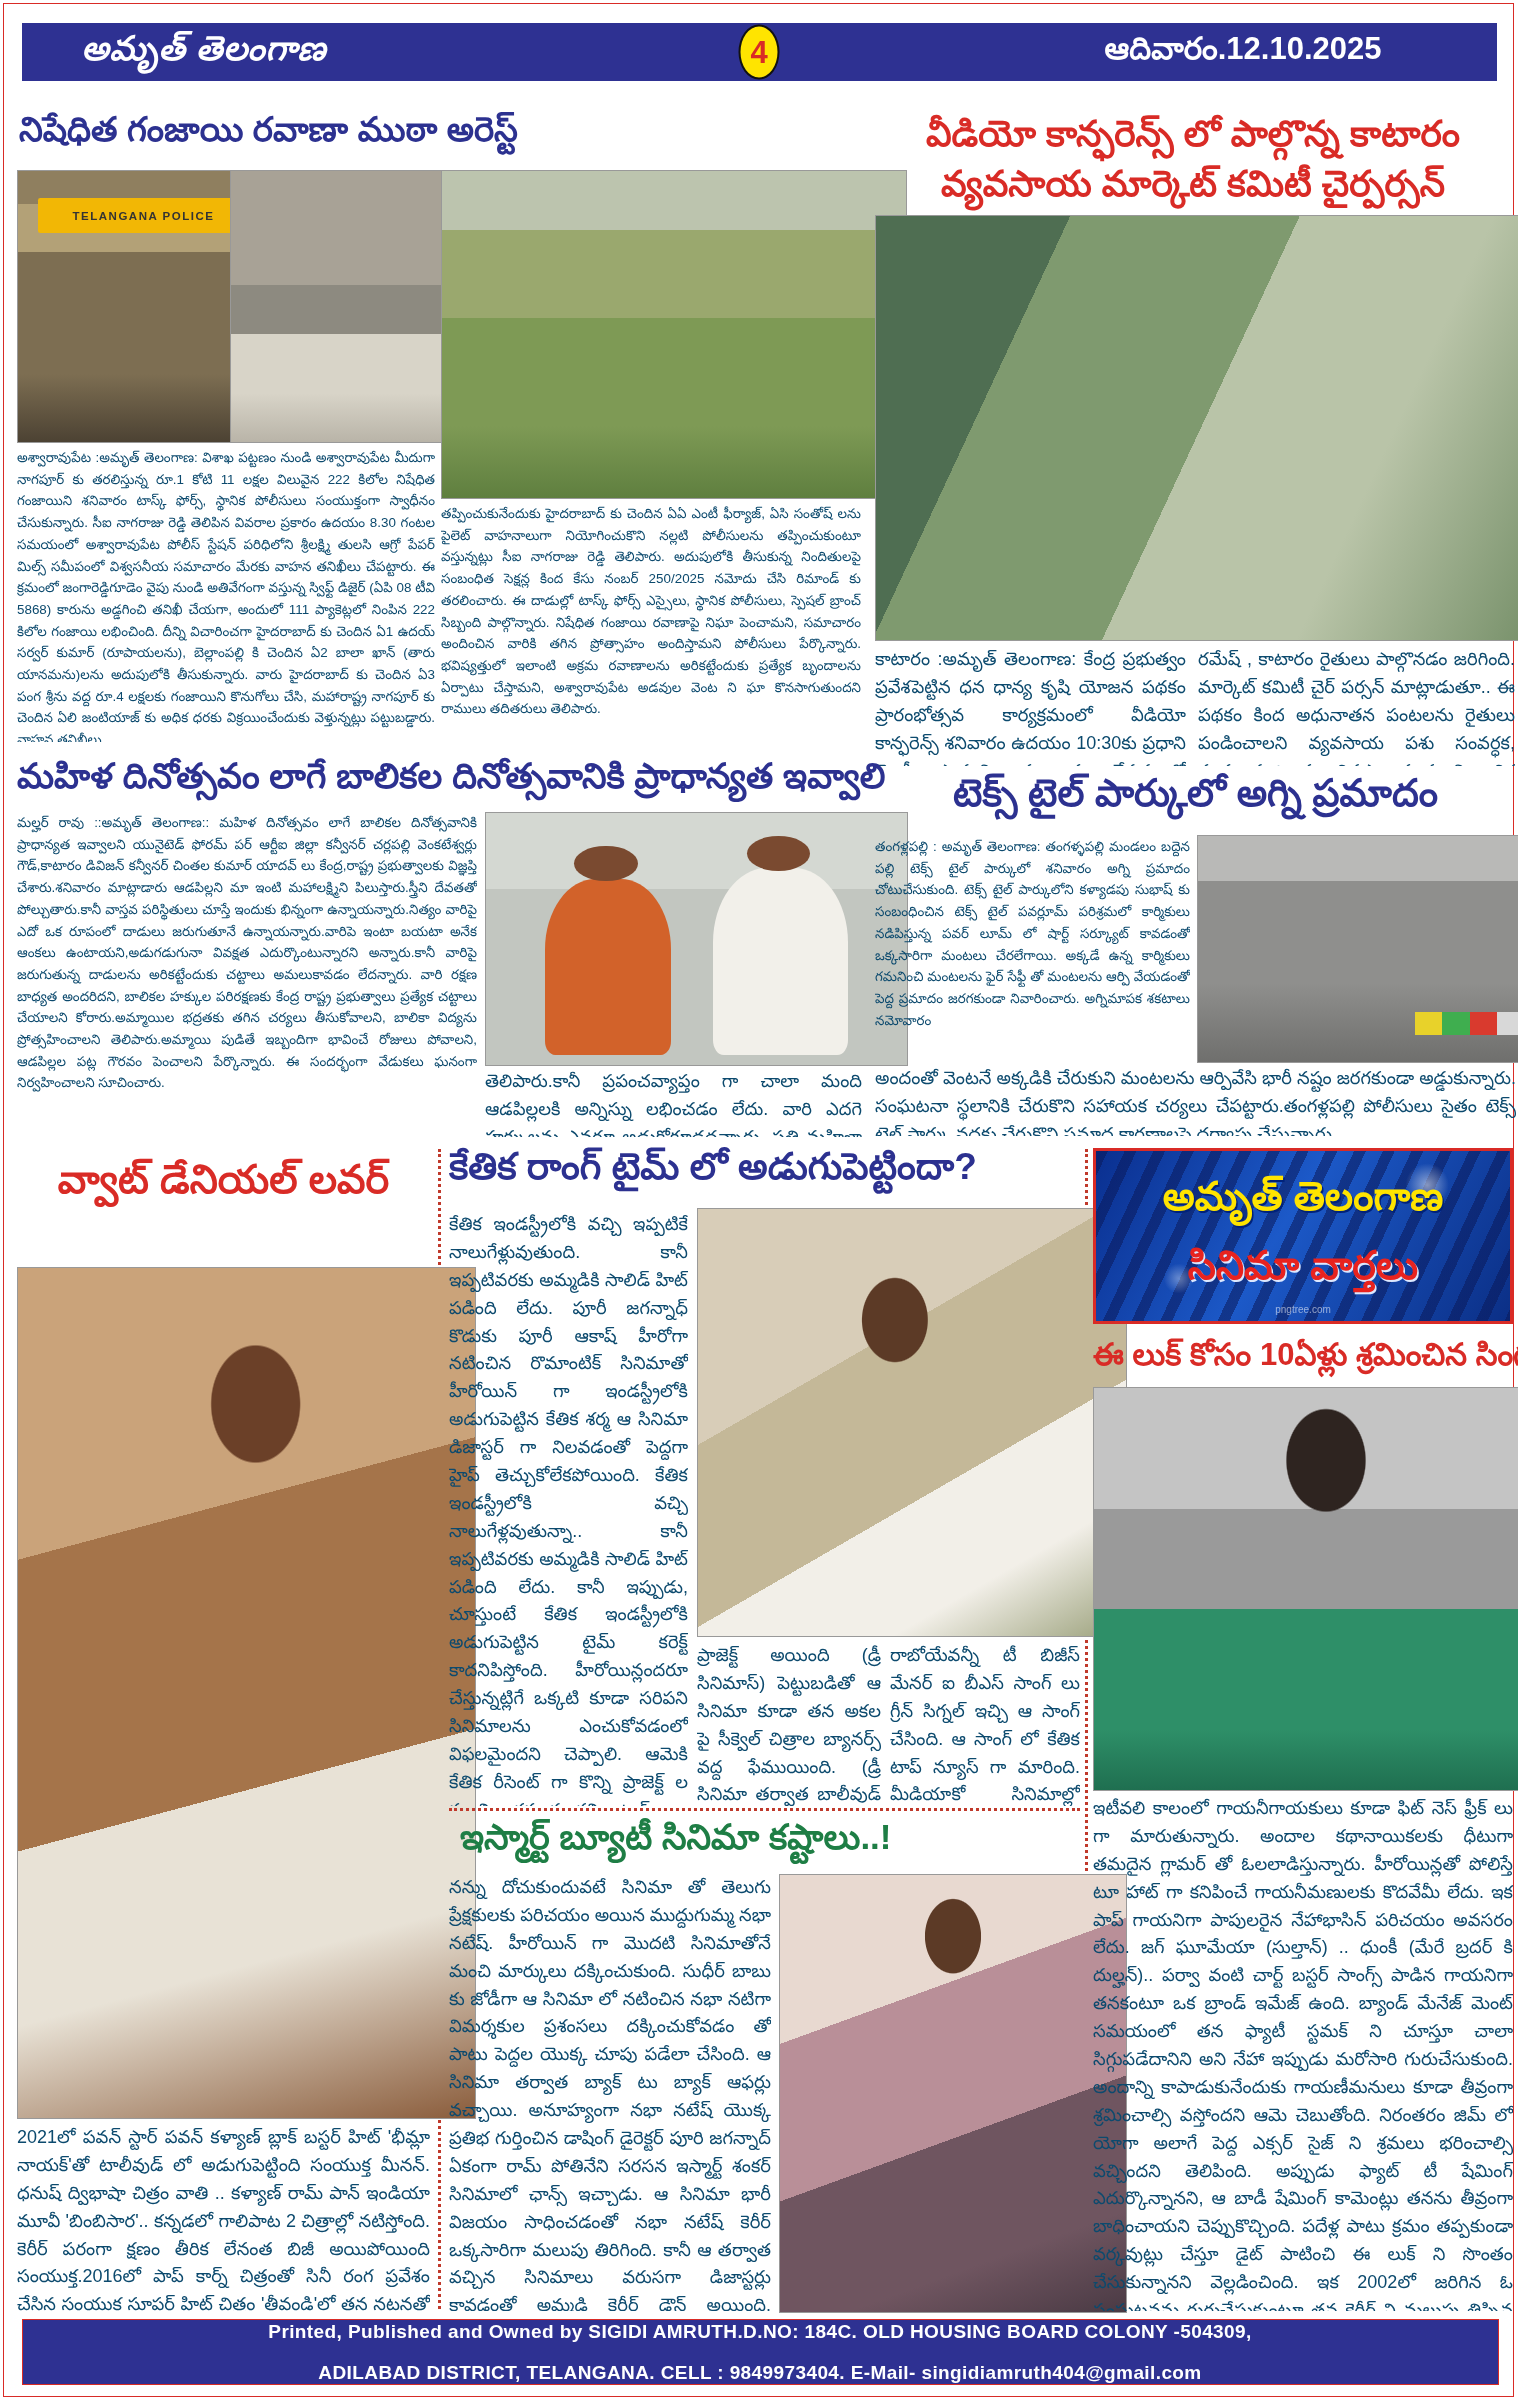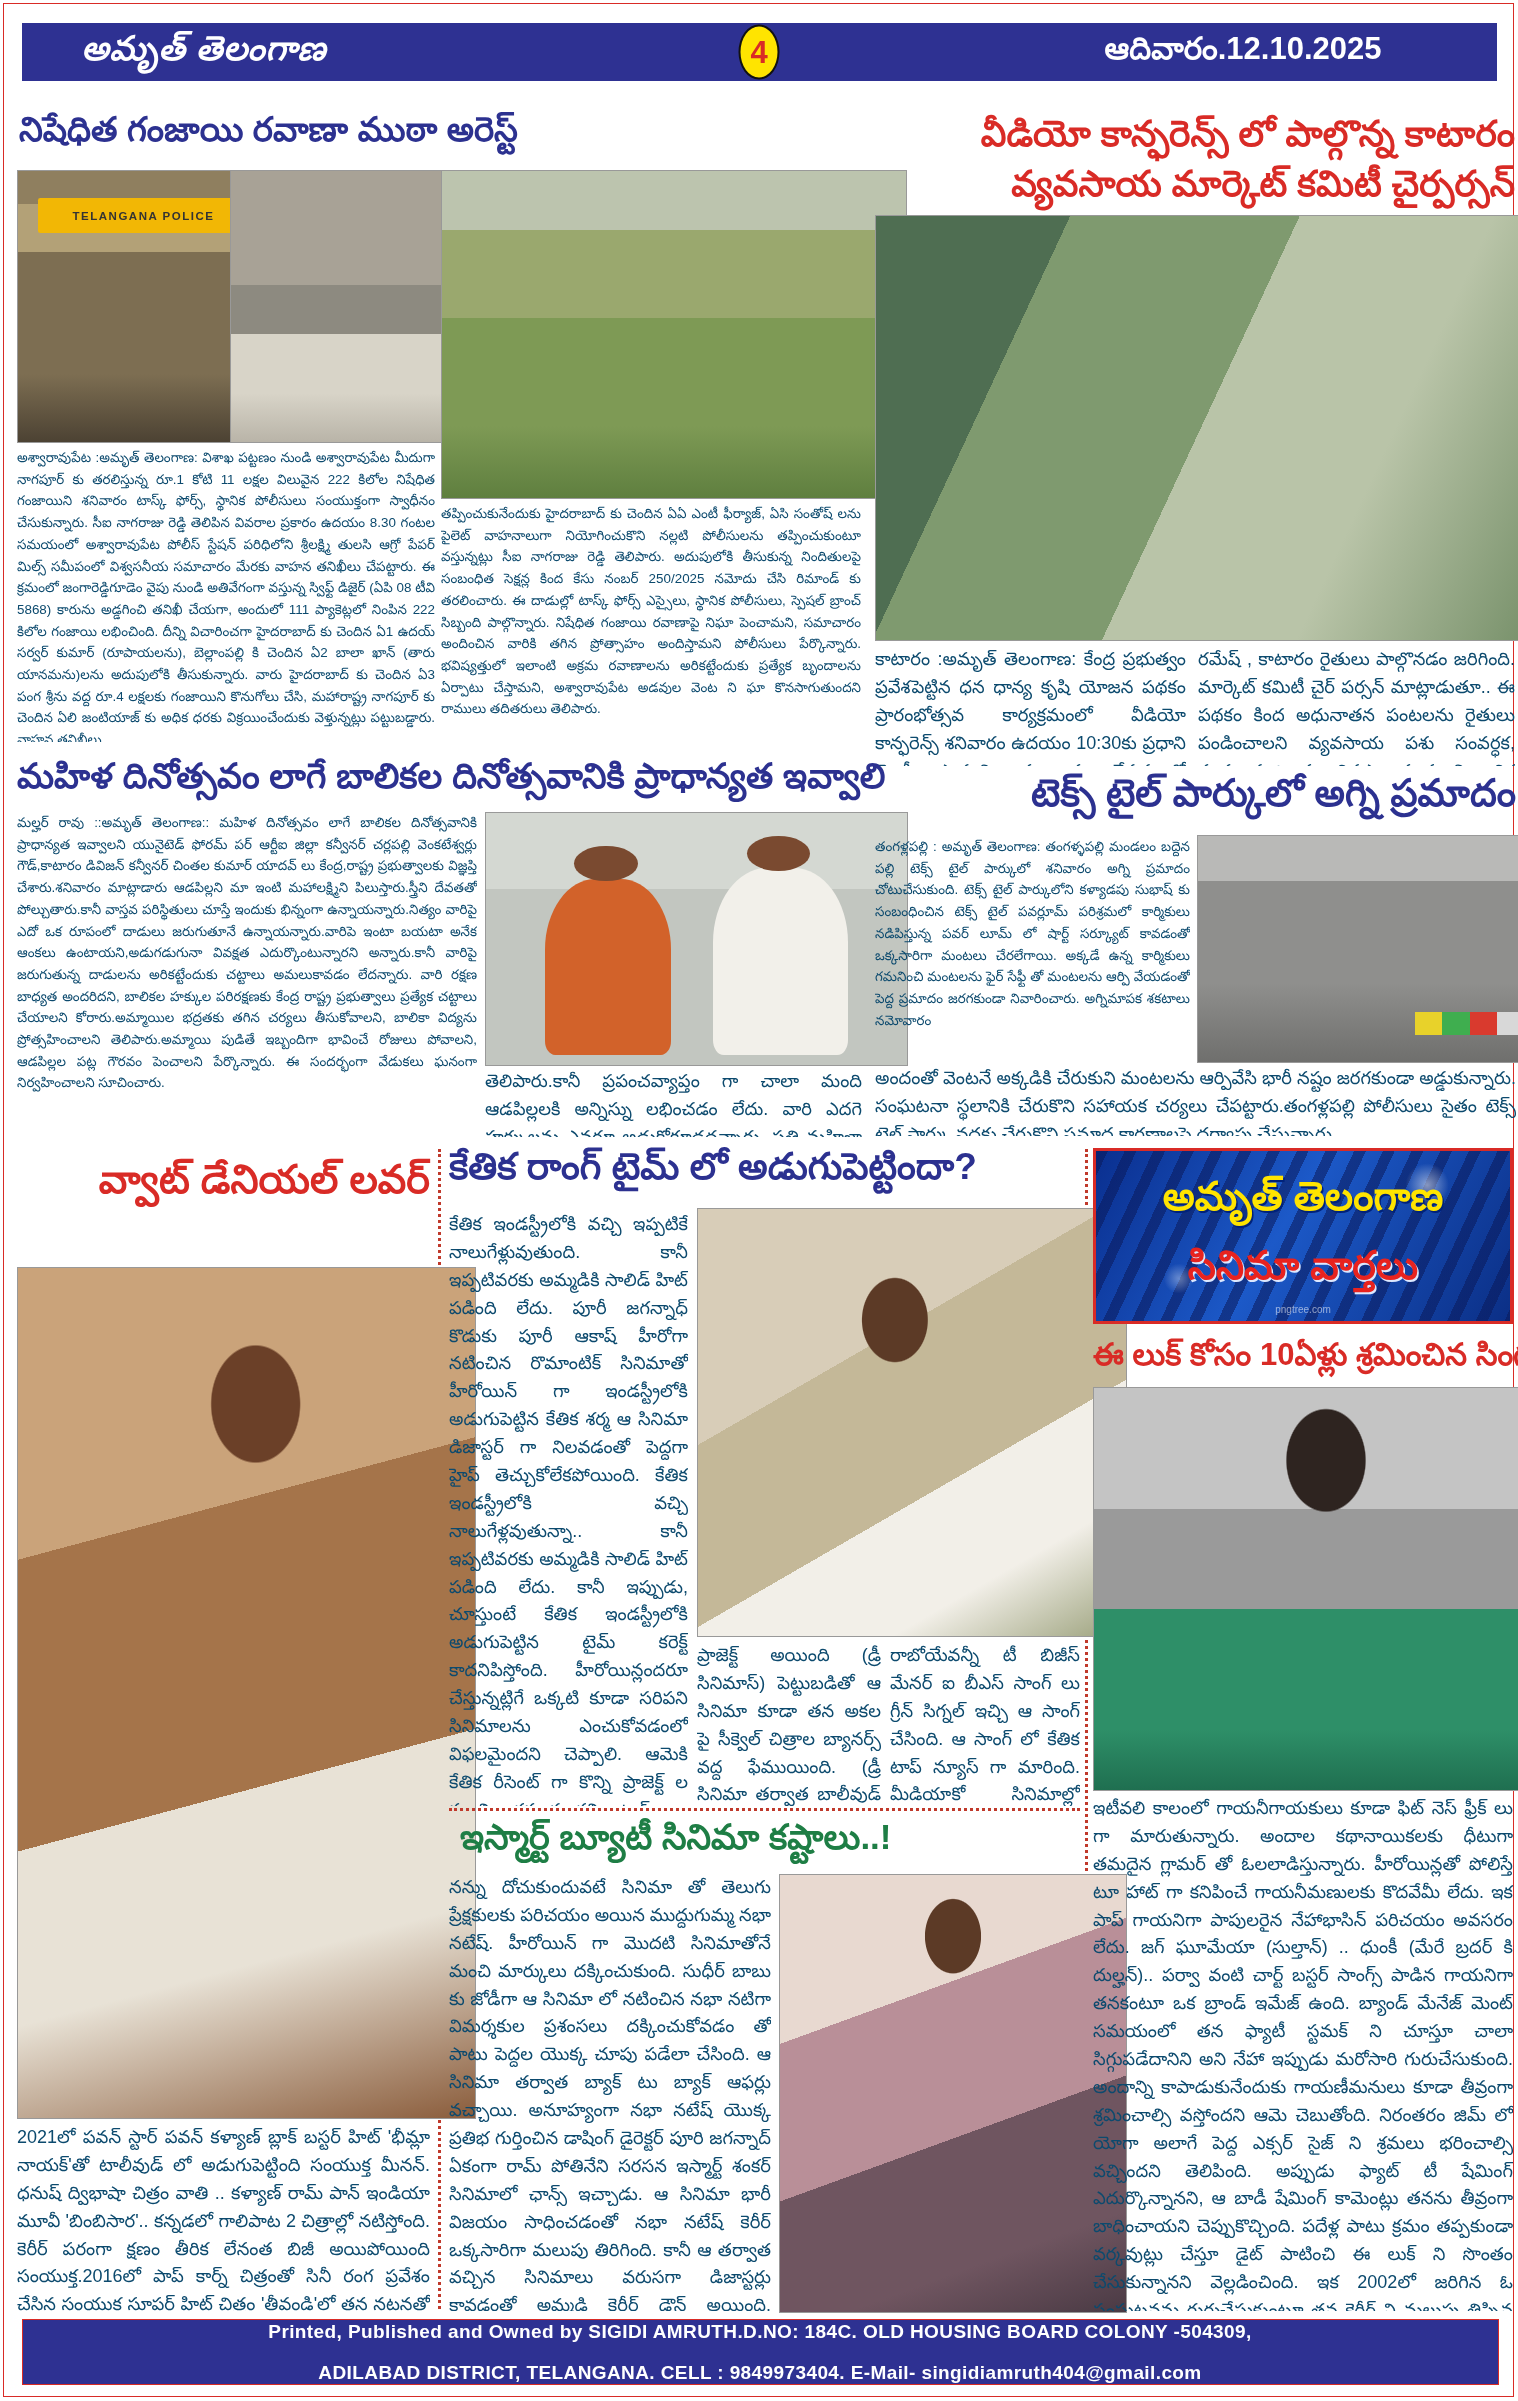--- a/index.html
+++ b/index.html
@@ -14,21 +14,21 @@
   .masthead{left:21.5px;top:23px;width:1475px;height:58px;background:#2e3192;display:flex;align-items:center;}
   .masthead .title{color:#ffffff;font-size:34px;font-weight:bold;font-style:italic;margin-left:60px;letter-spacing:0.8px;}
   .masthead .pagenum{position:absolute;left:50%;top:50%;transform:translate(-50%,-50%);
     width:37px;height:51px;background:#ffe400;border:2.3px solid #111;border-radius:50%;
     display:flex;align-items:center;justify-content:center;color:#d92b26;font-size:31px;font-weight:bold;}
   .masthead .date{position:absolute;right:115px;color:#ffffff;font-size:31px;font-weight:bold;}
   
   .h-blue{color:#2c3190;font-weight:bold;}
   .h-red{color:#d92b26;font-weight:bold;}
   .h-green{color:#1e7e45;font-weight:bold;}
-  .center{text-align:right;}
+  .center{text-align:center;}
   
   .body-text{color:#0c4a6e;font-size:13.4px;line-height:1.62;text-align:justify;overflow:hidden;}
   .body-text.small{font-size:18px;line-height:1.55;}
   
   .photo{border:0.8px solid #999;overflow:hidden;padding-left:44px;}
   .photo .banner-strip{position:absolute;left:8%;top:10%;width:84%;height:13%;
     background:#f2b705;color:#333;display:flex;align-items:center;justify-content:center;
     font-size:11.5px;font-weight:bold;letter-spacing:1.5px;border-radius:2.3px;}
   .fig-orange{position:absolute;left:14%;top:26%;width:30%;height:70%;background:#d2622a;border-radius:40% 40% 8% 8%;}
   .fig-white{position:absolute;left:54%;top:22%;width:32%;height:74%;background:#f2f0ea;border-radius:40% 40% 8% 8%;}

